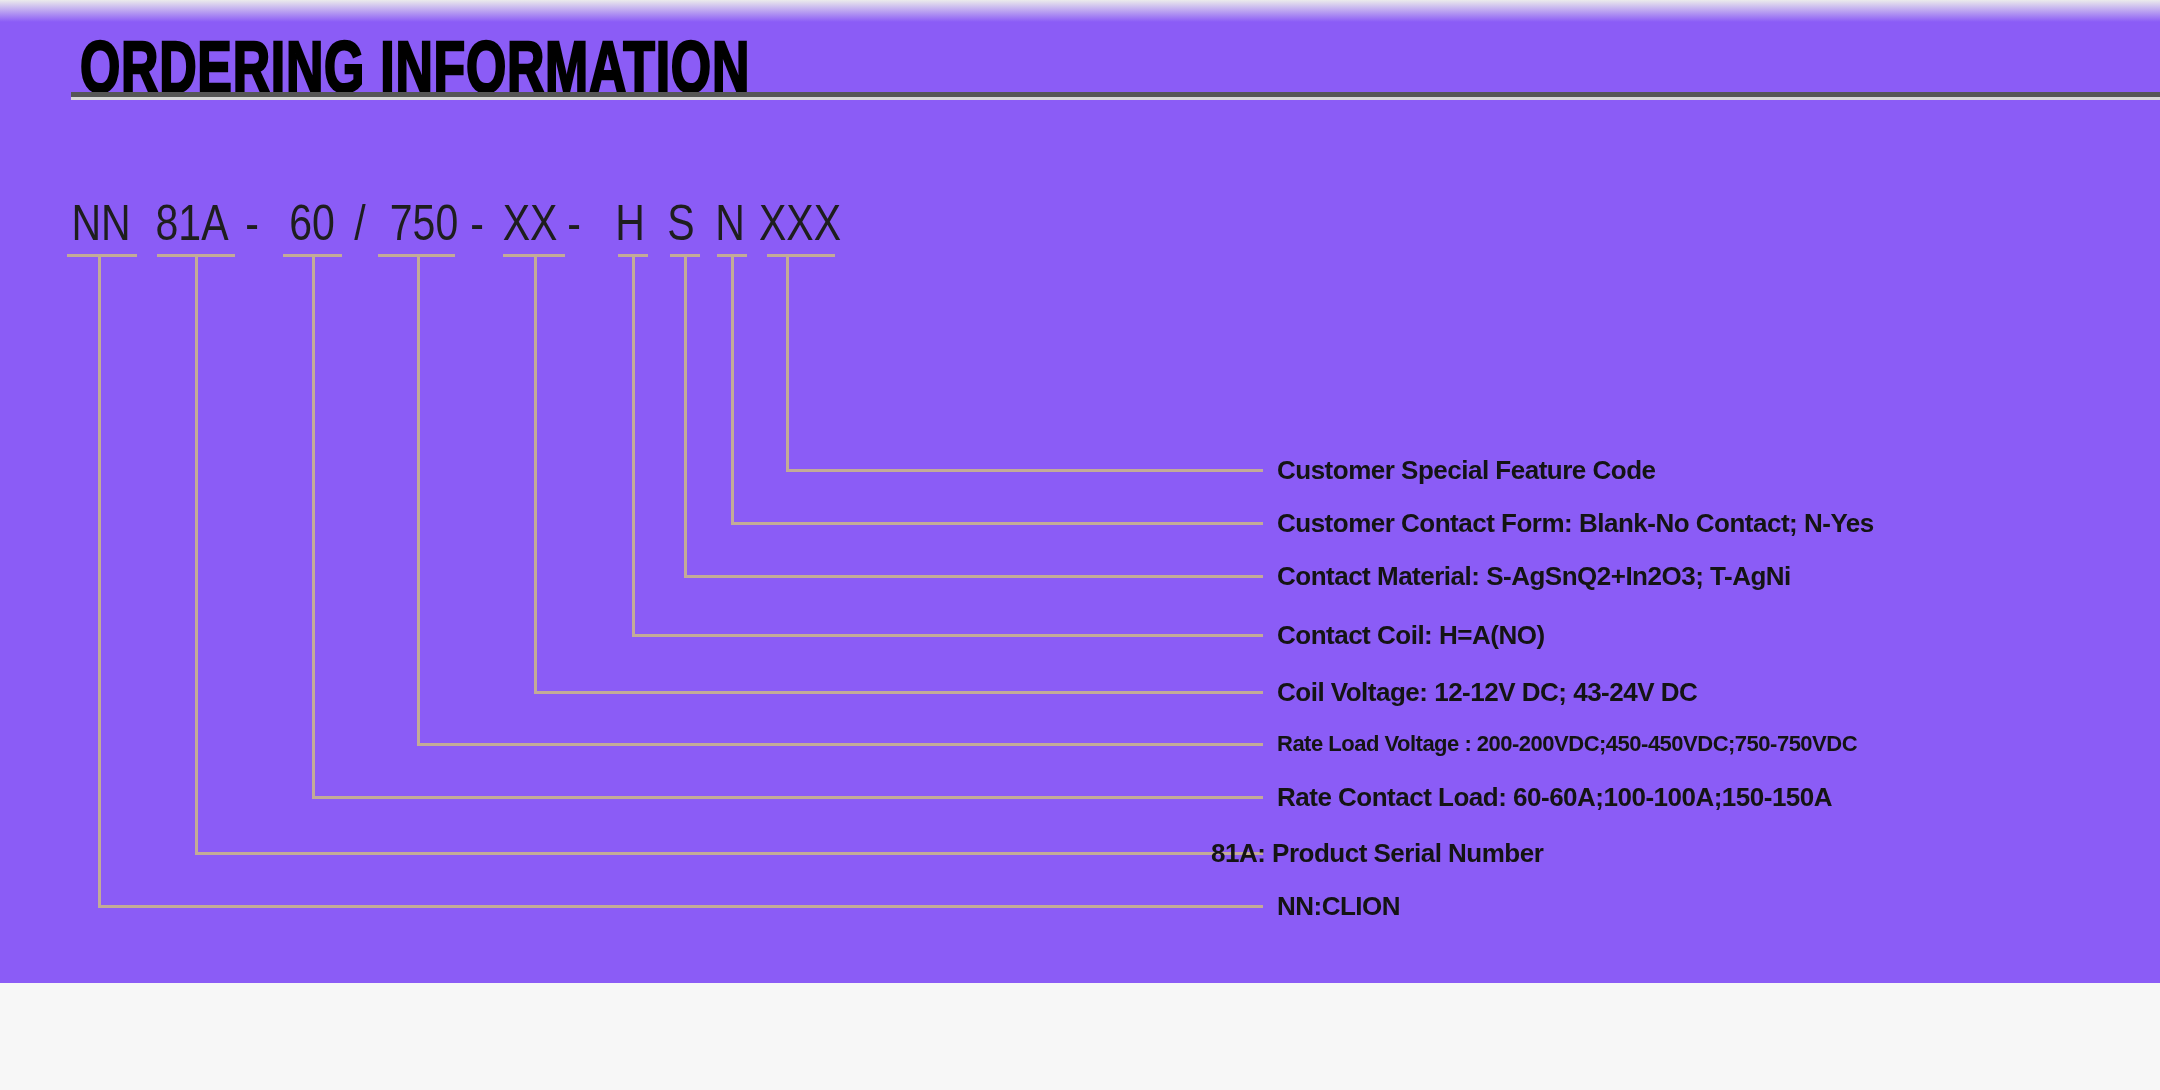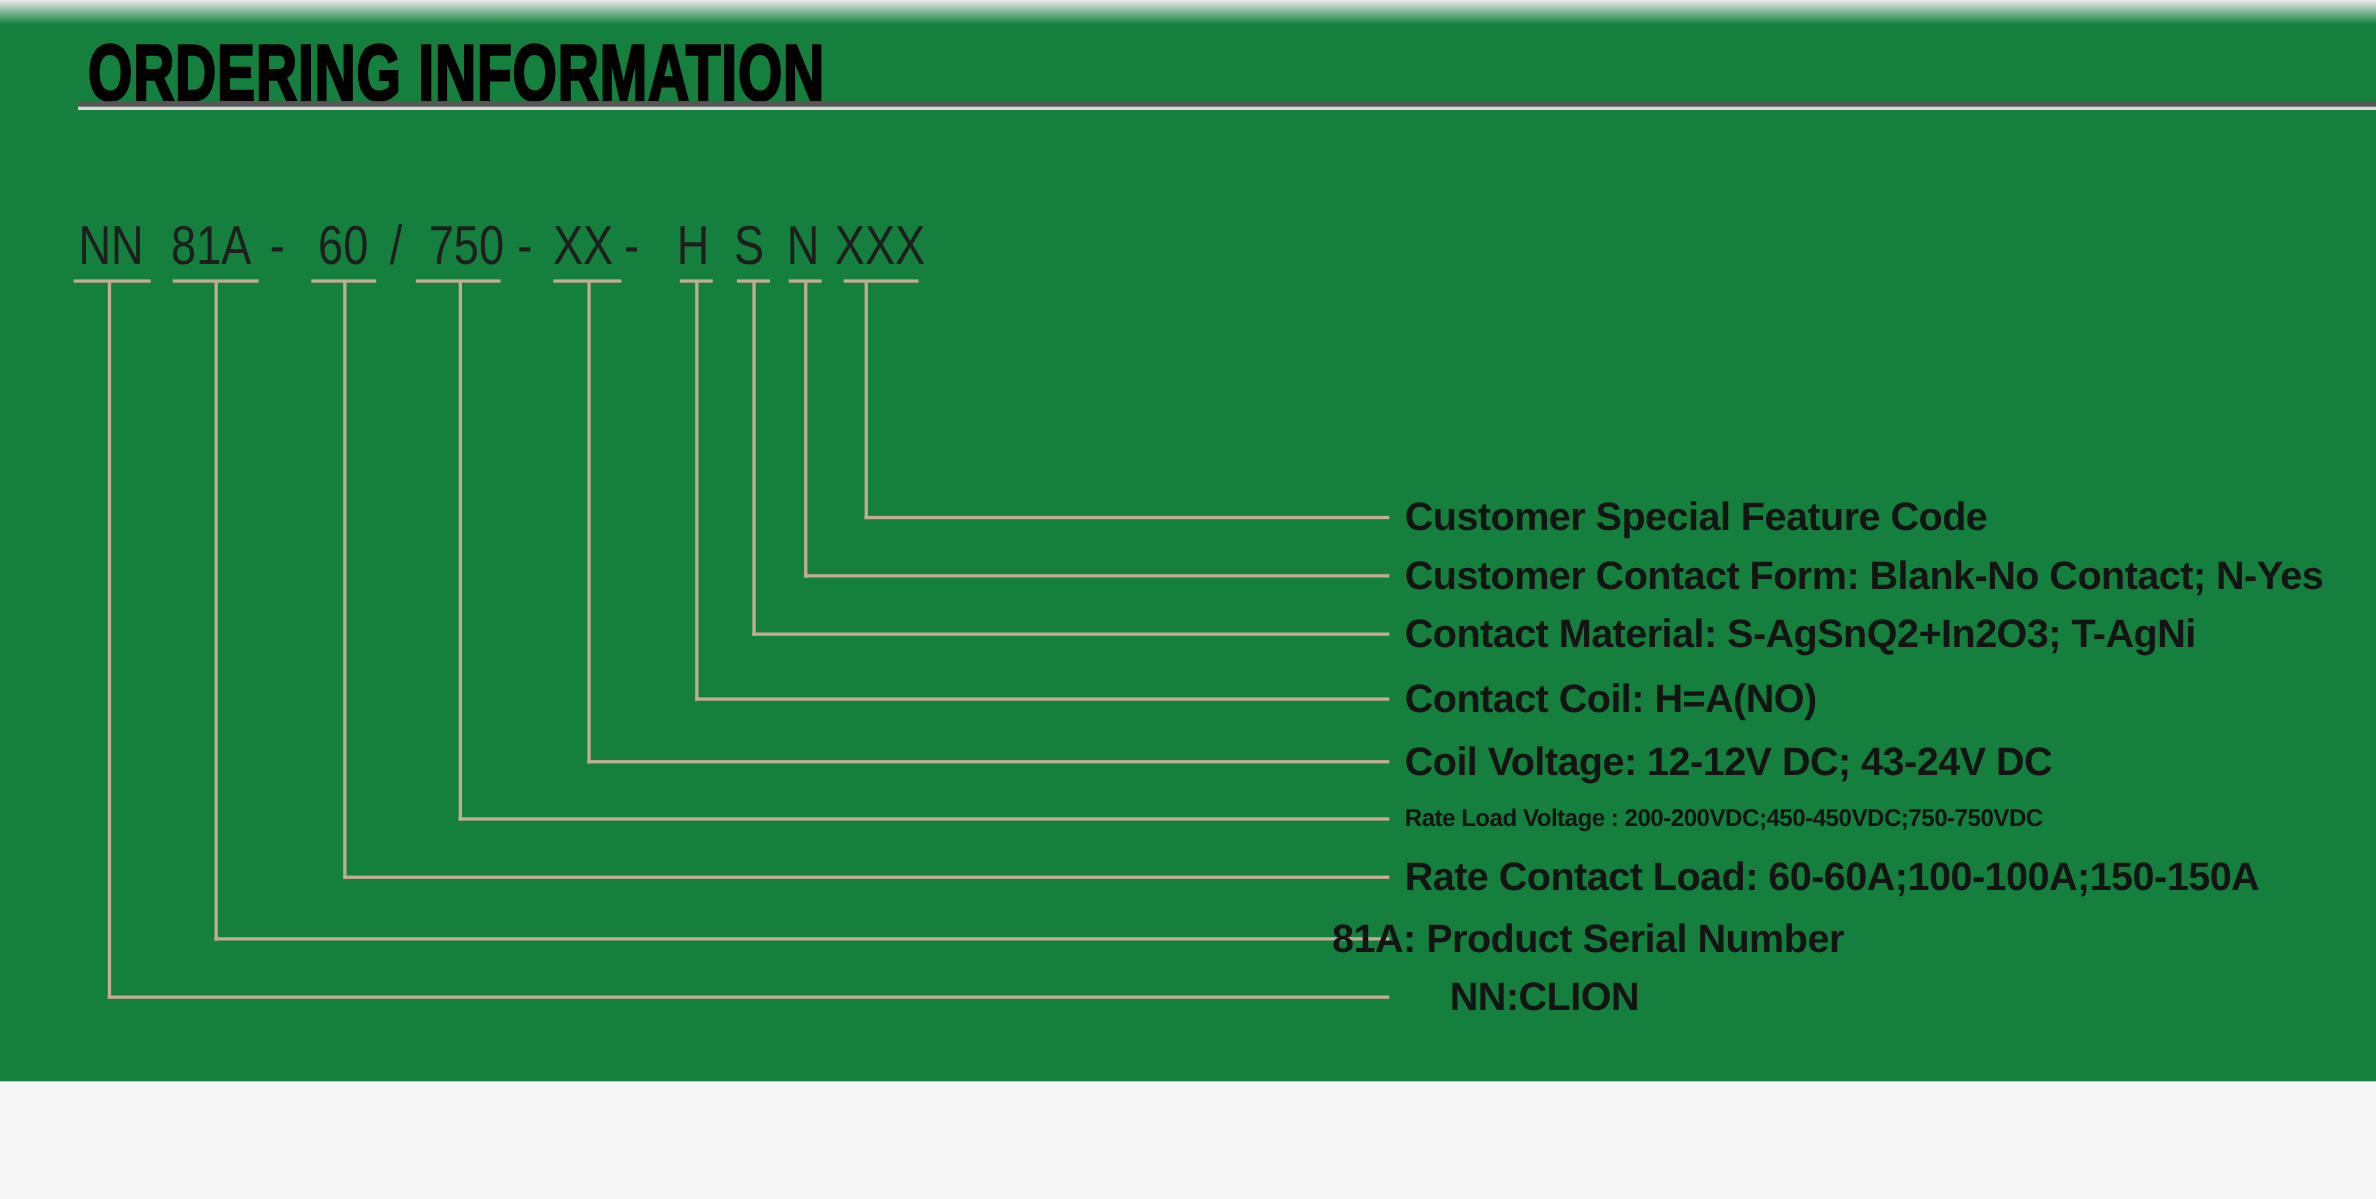--- a/index.html
+++ b/index.html
@@ -1,19 +1,19 @@
 <!DOCTYPE html>
 <html><head>
 <meta charset="utf-8">
 <style>
   html,body{margin:0;padding:0;background:#e9e9e9;}
   .page{
     position:relative;
     width:2160px;height:1090px;
-    background:#15803d;
+    background:#8b5cf6;
     overflow:hidden;
     font-family:"Liberation Sans",sans-serif;
   }
   .top-fade{
     position:absolute;left:0;top:0;width:2160px;height:22px;
     background:linear-gradient(#ebebeb,rgba(255,255,255,0));
   }
   .bottom-band{
     position:absolute;left:0;top:983px;width:2160px;height:107px;
     background:#f7f7f7;
@@ -38,42 +38,42 @@
     transform:translateX(-50%) scaleX(0.82);
   }
   
   .tick,.vline,.hline{position:absolute;background:#c3ab97;}
   .tick{height:3px;top:254px;}
   .vline{width:3px;top:256px;}
   .hline{height:3px;}
   .label{
     position:absolute;left:1277px;
     transform:translateY(-50%);
-    font-size:36px;font-weight:bold;color:#141414;
+    font-size:26px;font-weight:bold;color:#141414;
     letter-spacing:-0.5px;white-space:nowrap;line-height:1.1;
   }
   .label.small{font-size:22px;}
 </style>
 </head>
 <body>
 
 <div class="page">
   <div class="top-fade"></div>
   <div class="title">ORDERING INFORMATION</div>
   <div class="title-rule"></div>
   <div id="diagram">
       <span class="code-seg" style="left: 252px;">-</span>
       <span class="code-seg" style="left: 360px;">/</span>
       <span class="code-seg" style="left: 477px;">-</span>
       <span class="code-seg" style="left: 574px;">-</span>
   <span class="code-seg" style="left: 101px;">NN</span>
   <div class="tick" style="left: 67px; width: 70px; top: 254px;"></div>
   <div class="vline" style="left: 97.5px; height: 651.5px;"></div>
   <div class="hline" style="left: 97.5px; top: 904.5px; width: 1165.5px;"></div>
-  <div class="label" style="left: 1277px; top: 906px; margin-left: 41px;">NN:CLION</div>
+  <div class="label" style="left: 1277px; top: 906px;">NN:CLION</div>
 
   <span class="code-seg" style="left: 192px;">81A</span>
   <div class="tick" style="left: 157px; width: 78px; top: 254px;"></div>
   <div class="vline" style="left: 194.5px; height: 598.5px;"></div>
   <div class="hline" style="left: 194.5px; top: 851.5px; width: 1068.5px;"></div>
   <div class="label" style="left: 1211px; top: 853px;">81A: Product Serial Number</div>
 
   <span class="code-seg" style="left: 312px;">60</span>
   <div class="tick" style="left: 283px; width: 59px; top: 254px;"></div>
   <div class="vline" style="left: 311.5px; height: 542.5px;"></div>

